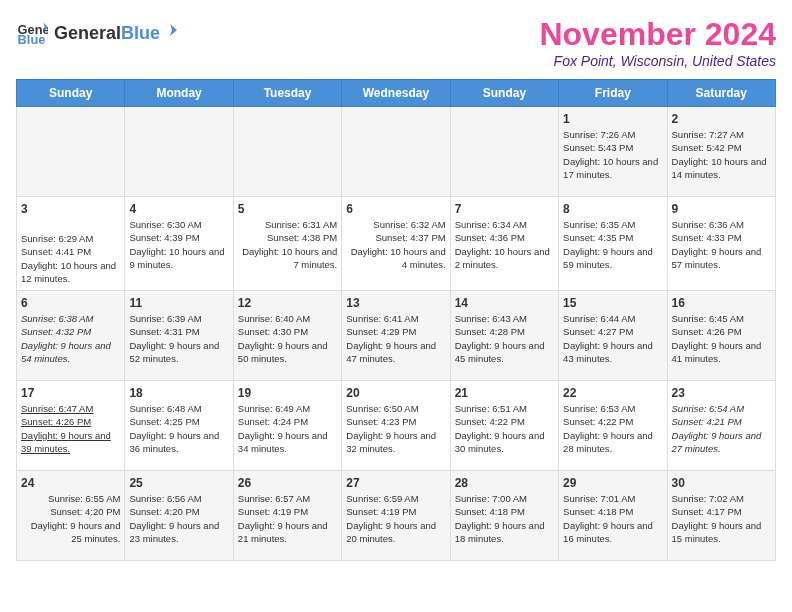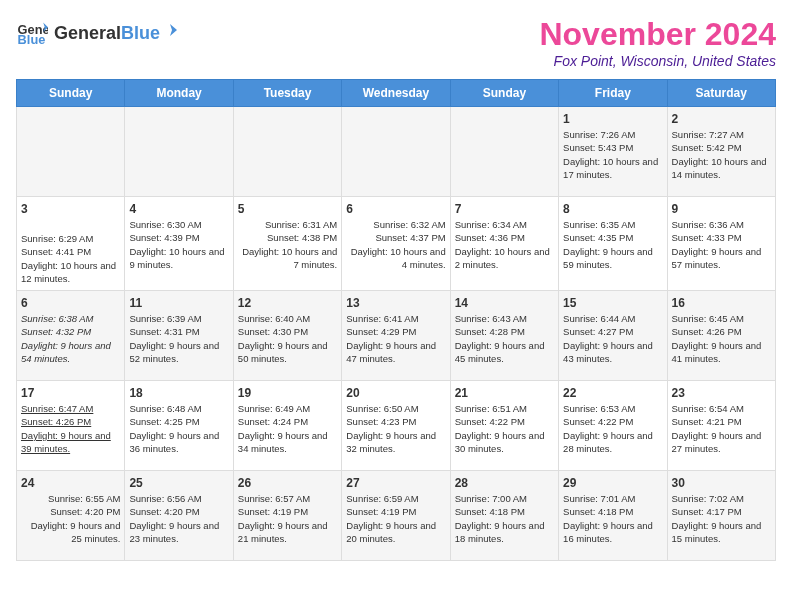--- a/index.html
+++ b/index.html
@@ -276,21 +276,21 @@
 Daylight: 9 hours and 30 minutes.</div>
         </td>
         <td>
           <span class="day-number">22</span>
           <div class="day-info" style="white-space: pre-line;">Sunrise: 6:53 AM
 Sunset: 4:22 PM
 Daylight: 9 hours and 28 minutes.</div>
         </td>
         <td>
           <span class="day-number">23</span>
-          <div class="day-info" style="white-space: pre-line;">Sunrise: 6:54 AM
+          <div class="day-info" style="white-space: pre-line; font-style: italic;">Sunrise: 6:54 AM
 Sunset: 4:21 PM
 Daylight: 9 hours and 27 minutes.</div>
         </td>
       </tr>
       <tr>
         <td>
           <span class="day-number">24</span>
           <div class="day-info" style="white-space: pre-line; text-align: right;">Sunrise: 6:55 AM
 Sunset: 4:20 PM
 Daylight: 9 hours and 25 minutes.</div>

